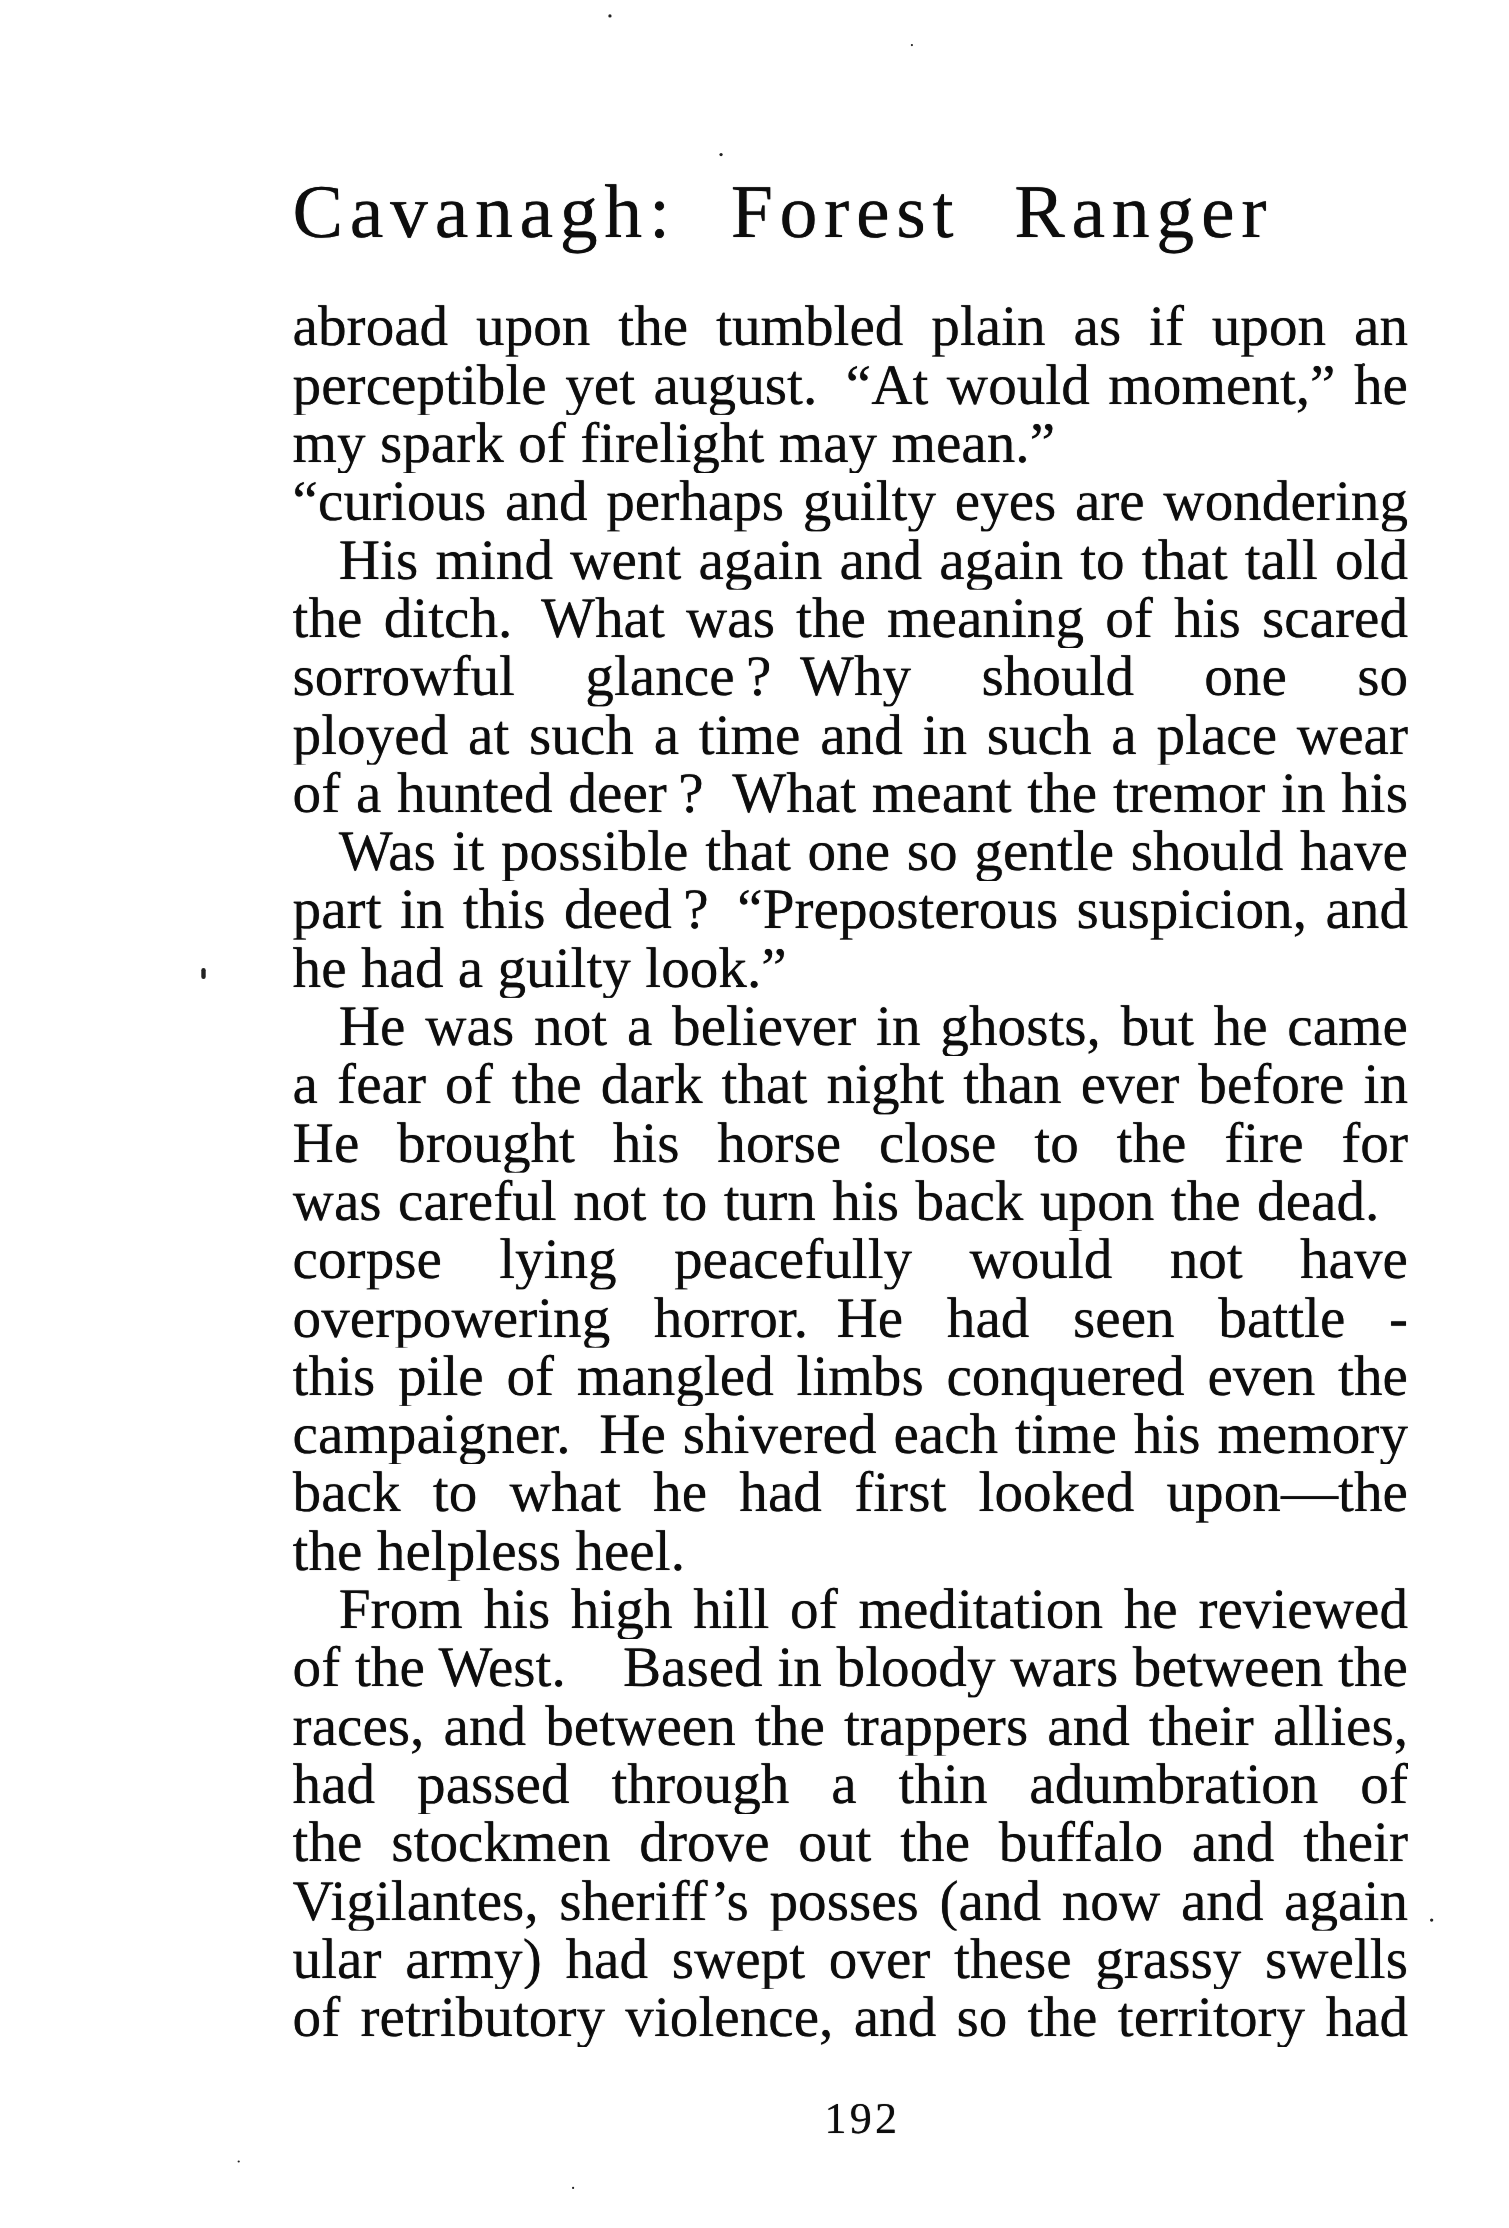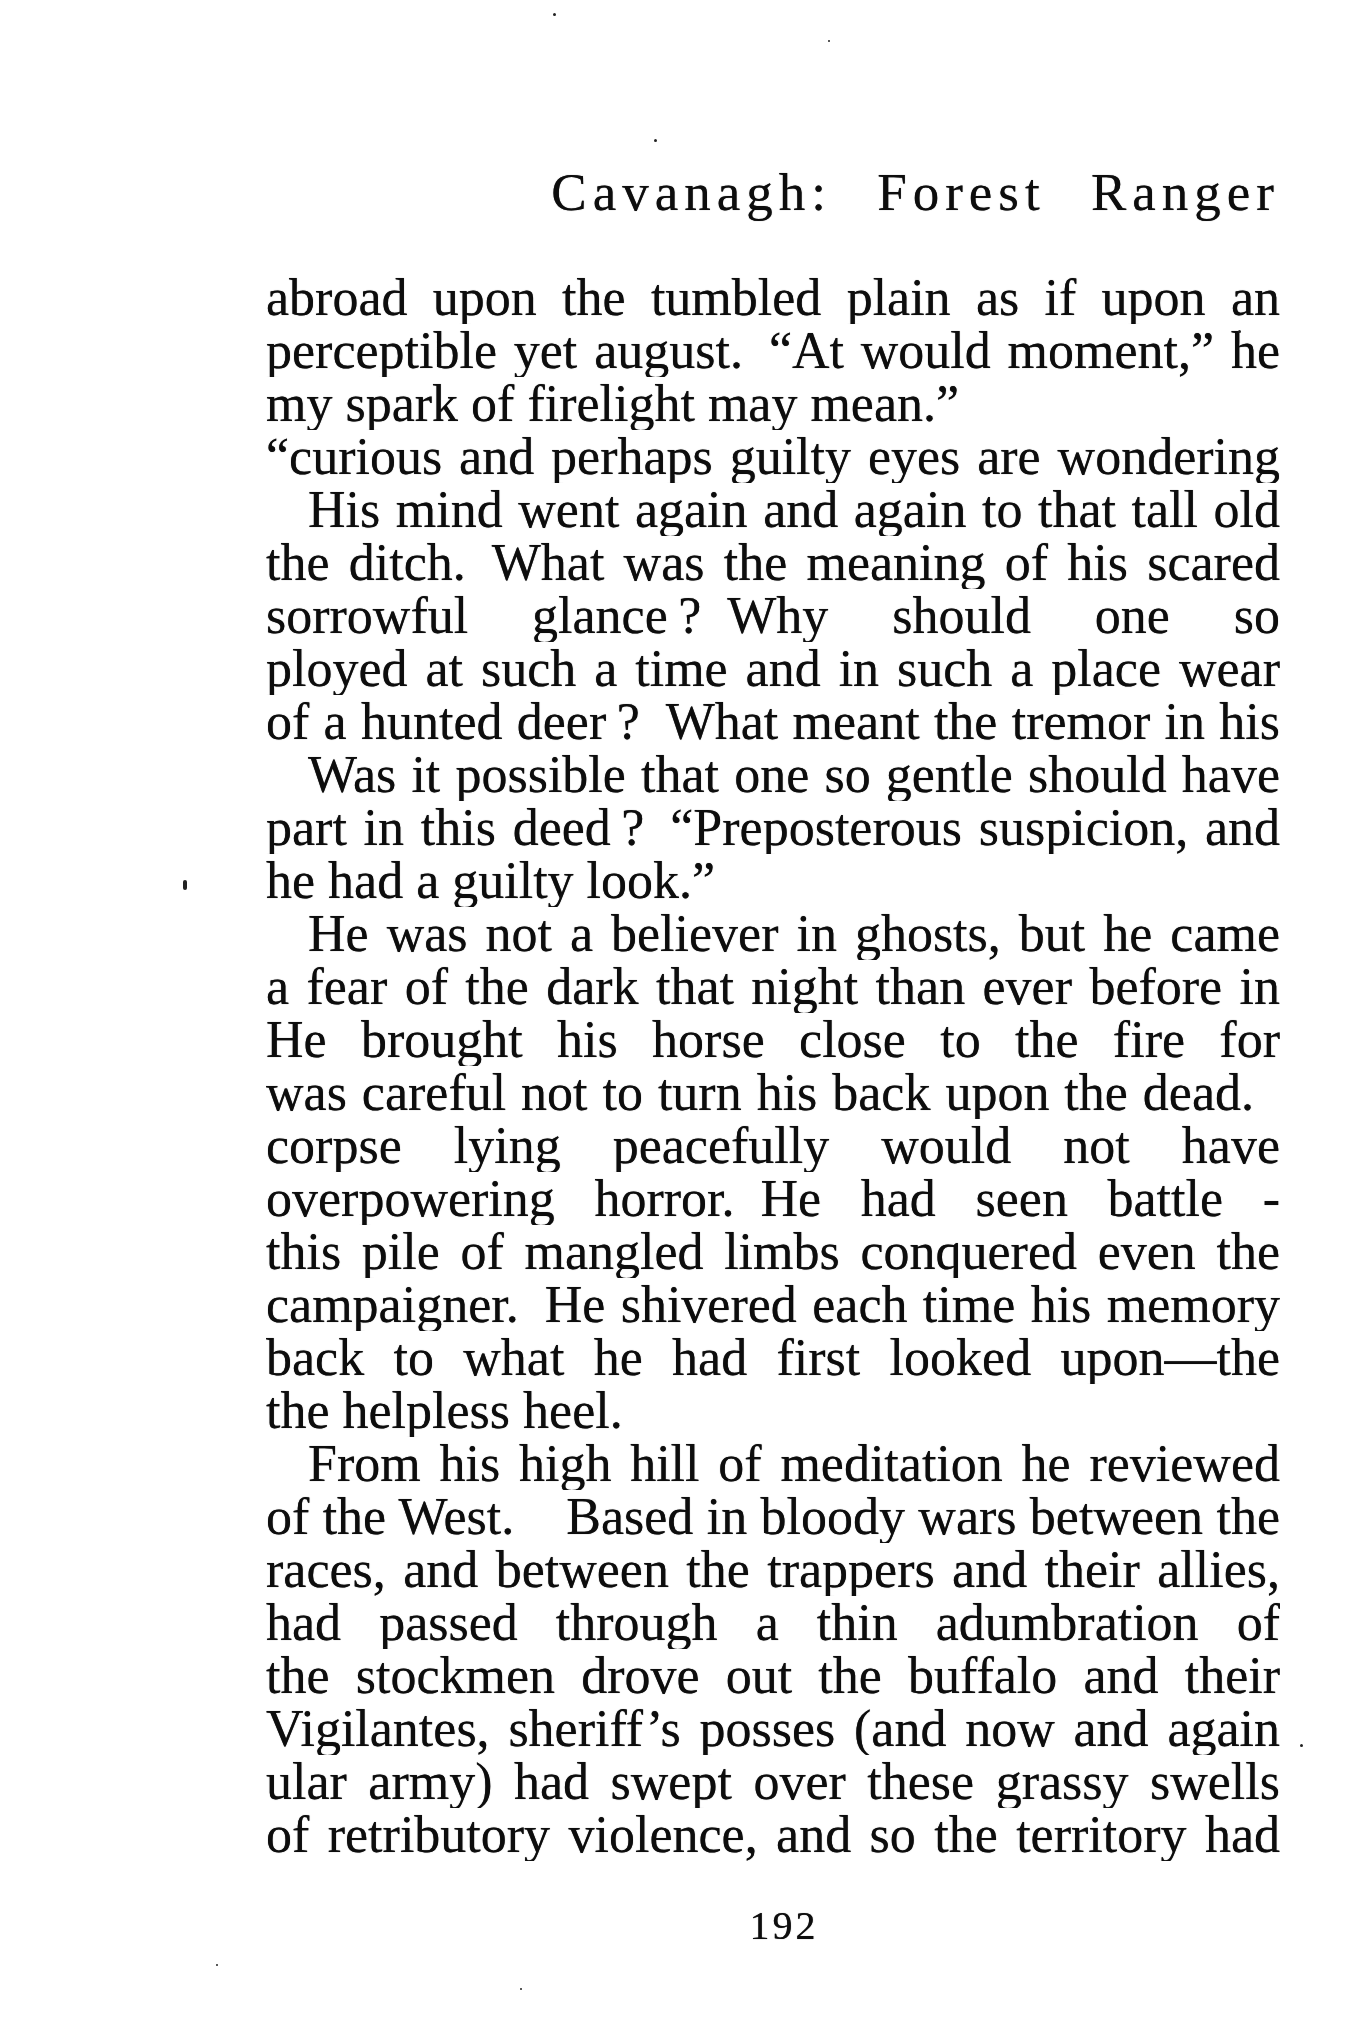--- a/index.html
+++ b/index.html
@@ -20,22 +20,22 @@
     font-family: "Liberation Serif", "DejaVu Serif", serif;
   }
   
   .running-head {
     position: absolute;
     left: 266px;
     top: 166px;
     width: 1014px;
     height: 53px;
     line-height: 53px;
-    font-size: 53px;
-    text-align: right;
+    font-size: 69px;
+    text-align: left;
     letter-spacing: 6px;
     word-spacing: 26px;
     white-space: nowrap;
     text-shadow: 0 0 0.7px rgba(10,10,10,0.85);
   }
   
   .text-block {
     position: absolute;
     left: 266px;
     top: 271px;

